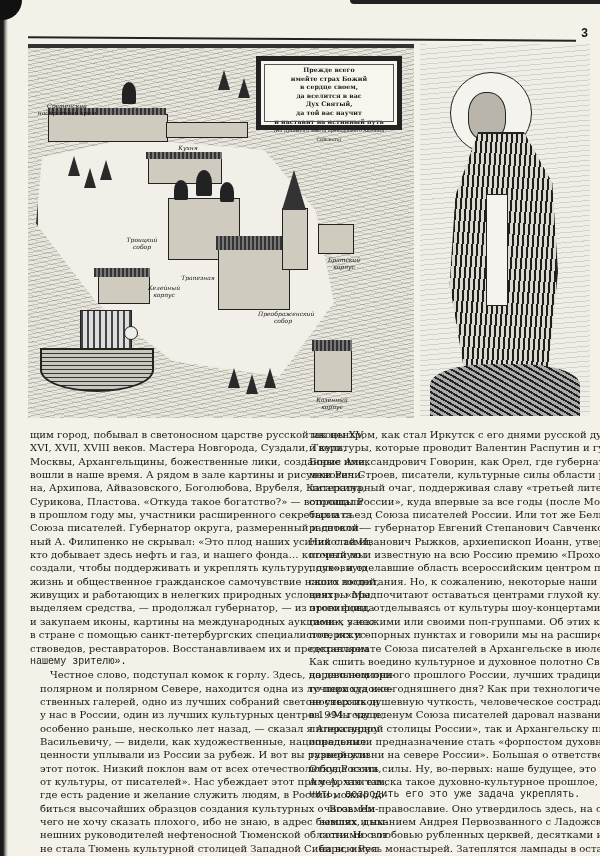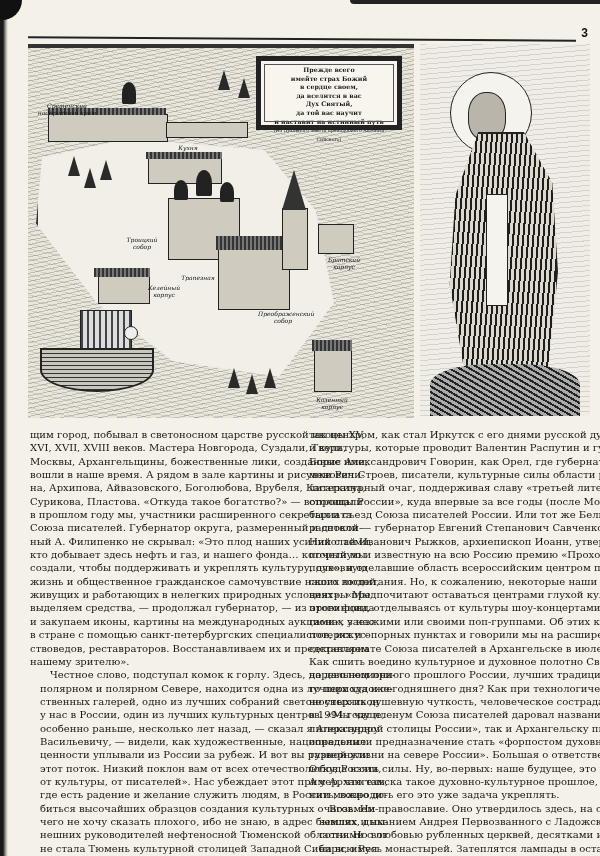--- a/index.html
+++ b/index.html
@@ -85,21 +85,21 @@
   
   .col {
     position:absolute; top:428px; font-size:10.05px; line-height:13.35px;
     text-align:justify; color:#1b1916;
   }
   .col-left { left:30px; width:275px; }
   .col-right { left:309px; width:283px; }
   .col p { margin:0; text-indent:0; }
   .col p.indent { text-indent:10px; }
   .line { display:block; white-space:nowrap; text-align-last:justify; text-align:justify; }
-  .line.last { text-align-last:left; }
+  .line.last { text-align-last:left;font-family:Liberation Mono, monospace; }
 </style>
 </head>
 <body>
 
 <div class="page-edge"></div>
 <div class="corner-tl"></div>
 <div class="top-bar"></div>
 <div class="header-rule"></div>
 <div class="page-number">3</div>
 

